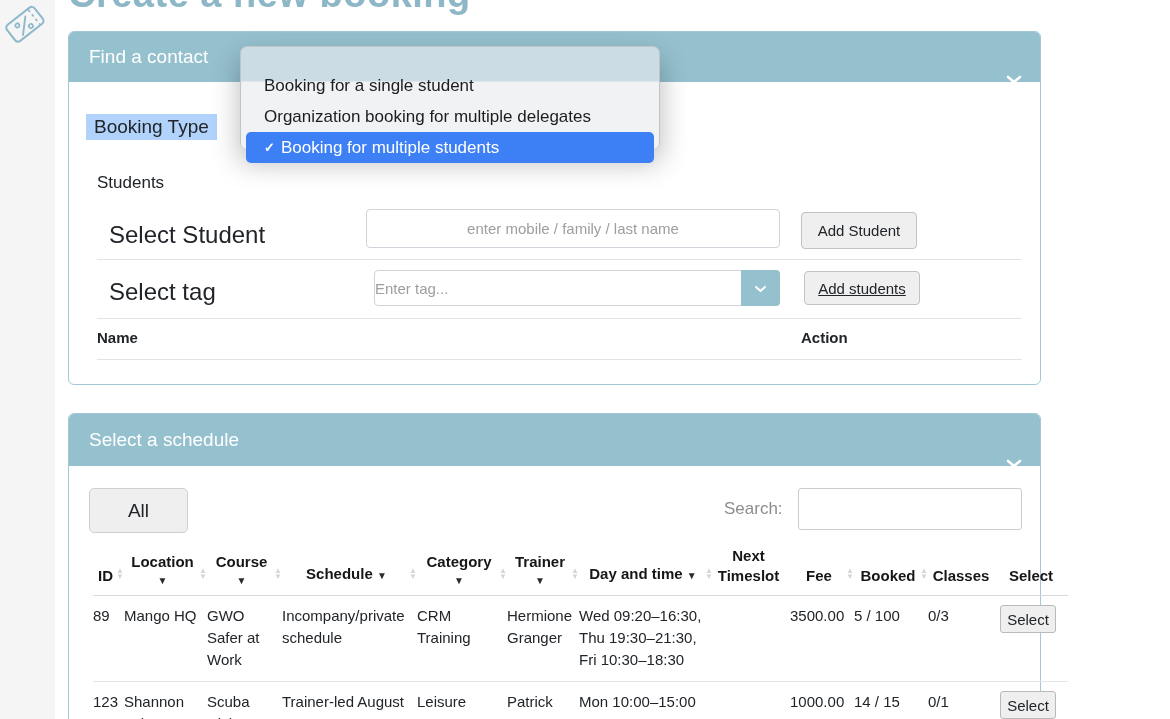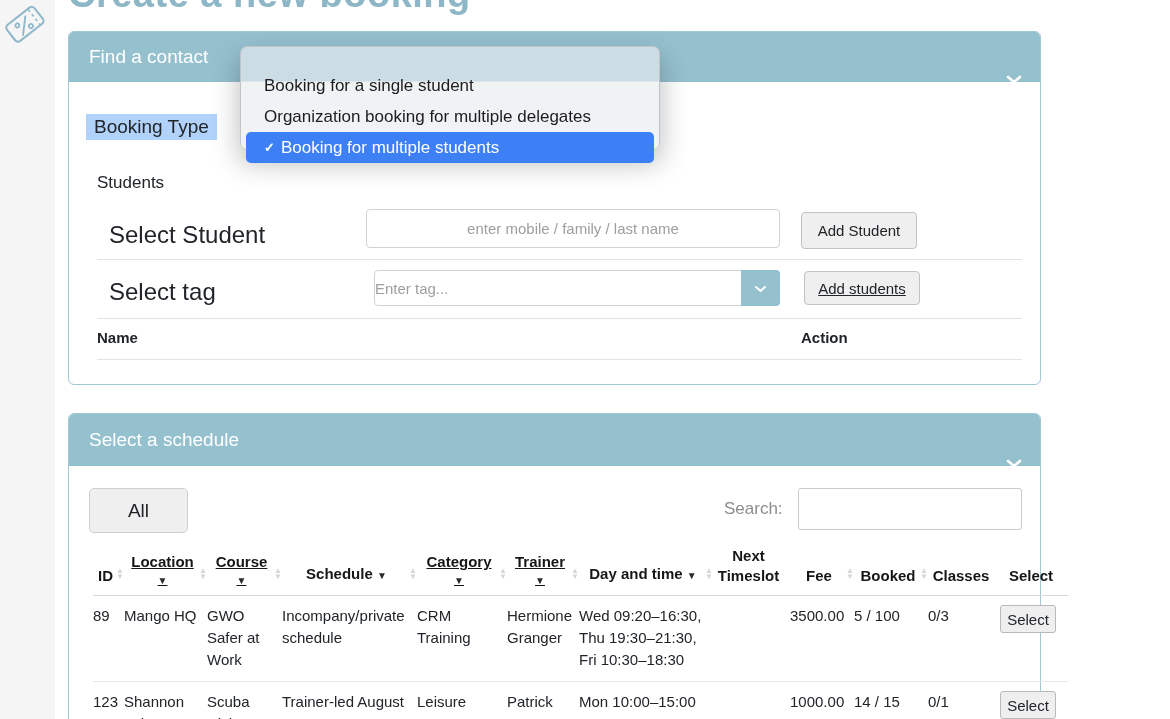--- a/index.html
+++ b/index.html
@@ -60,21 +60,21 @@
   .search-lbl { position:absolute; left:655px; top:85px; font-size:17px; color:#8d8d8d; }
   #search-input { left:729px; top:74px; width:224px; height:42px; border-radius:3px;
     border-color:#cccccc; padding:0 8px; }
 
   
   table.sched { position:absolute; left:24px; top:132px; width:975px;
     border-collapse:collapse; table-layout:fixed; }
   table.sched th { font-size:15px; font-weight:bold; color:#161616; vertical-align:bottom;
     padding:0 6px 9px 0; text-align:center; position:relative; line-height:20px;
     border-bottom:1px solid #d8d8d8; }
-  table.sched th.c-center { text-align:center;text-decoration:underline; }
+  table.sched th.c-center { text-align:center; }
   table.sched td { font-size:15px; vertical-align:top; padding:9px 8px 10px 0;
     line-height:22px; border-bottom:1px solid #e6e6e6; }
   .sort { position:absolute; right:0; top:44%; display:flex; flex-direction:column;
     color:#d6d6d6; font-size:8px; line-height:6px; }
   .fcaret { display:block; font-size:10px; color:#2b2b2b; margin-top:4px; line-height:10px; }
   .icaret { font-size:10px; color:#2b2b2b; }
   .multiline { white-space:pre-line; }
   .sel-btn { width:56px; height:28px; border-radius:3px; border-color:#b9b9b9; }
 
   

